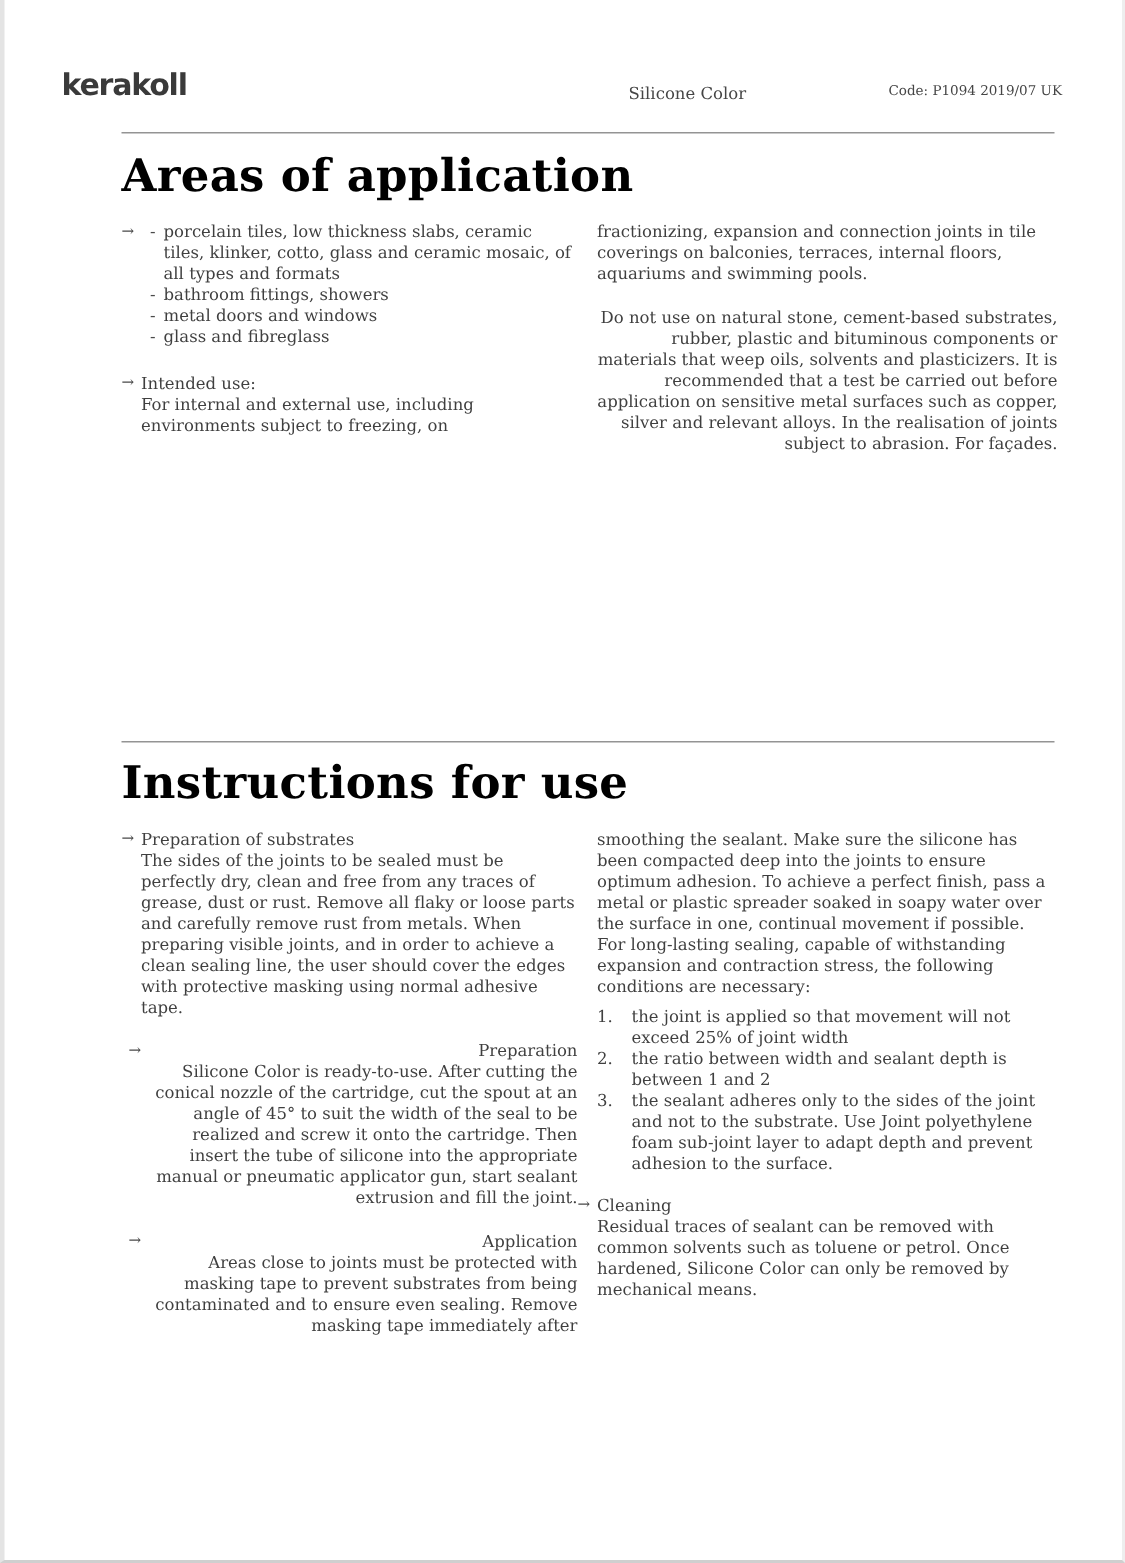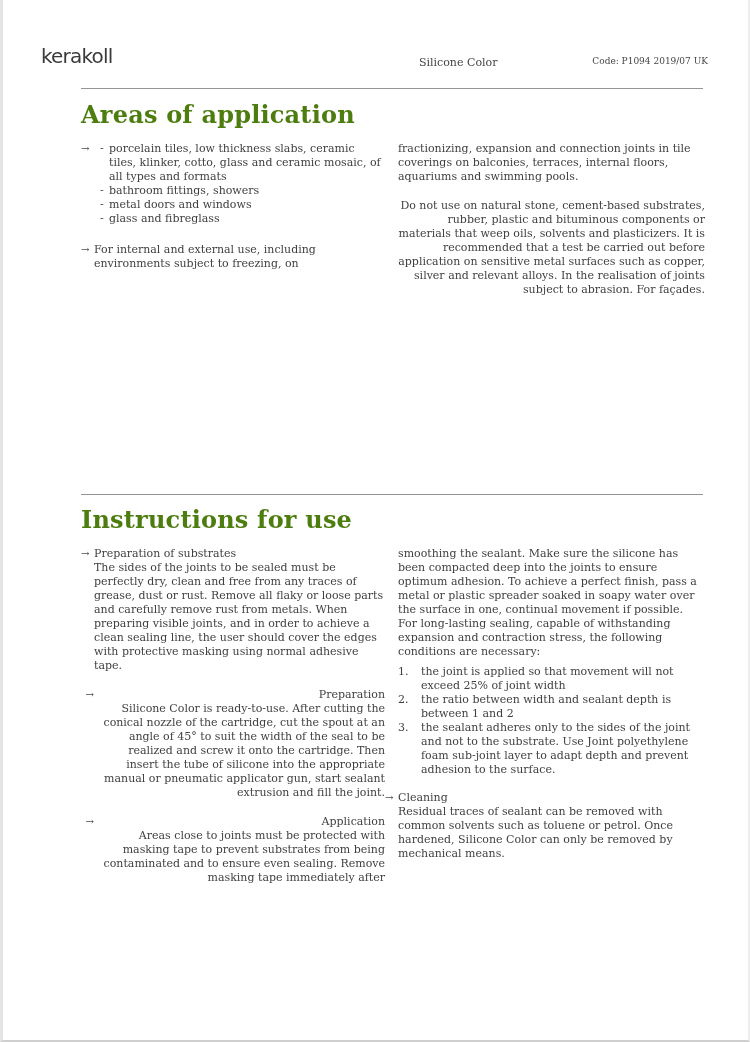--- a/index.html
+++ b/index.html
@@ -12,21 +12,21 @@
     border-right:2px solid #eeeeee;
     border-bottom:2px solid #cfcfcf;
     font-family:"DejaVu Serif","Liberation Serif",serif;
     color:#3f3f3f;
     overflow:hidden;
   }
   
   .logo {
     position:absolute; left:38px; top:44px;
     font-family:"DejaVu Sans","Liberation Sans",sans-serif;
-    font-weight:400; font-size:20px; letter-spacing:-0.8px;
+    font-weight:700; font-size:20px; letter-spacing:-0.8px;
     color:#3a3a3a;
   }
   .doc-title {
     position:absolute; left:416px; top:56px;
     font-size:11px; color:#454545;
   }
   .doc-code {
     position:absolute; right:40px; top:56px;
     font-size:9px; color:#454545;margin-left:44px;
   }
@@ -34,21 +34,21 @@
     position:absolute; left:78px; width:622px; height:1px;
     background:#949494; border:0;
   }
   .rule-1 { top:88px; }
   .rule-2 { top:494px; }
   
   .section { position:absolute; left:78px; width:624px; }
   .section-areas { top:100px; }
   .section-instructions { top:505px; }
   .section-title {
-    font-size:24px; font-weight:700; color:#4d7c0f;
+    font-size:30px; font-weight:700; color:#000000;
     letter-spacing:0.2px; margin-bottom:13px;
     font-family:"DejaVu Serif","Liberation Serif",serif;
   }
   .columns { display:grid; grid-template-columns:304px 320px; }
   .col { font-size:11px; line-height:14px; color:#3f3f3f; }
   
   .hang { display:grid; grid-template-columns:13px 1fr; }
   .hang .marker { font-size:10px; color:#4a4a4a; line-height:14px; }
   .spaced-lg { margin-top:17px; }
   .spaced { margin-top:15px;text-align:right; }
@@ -97,20 +97,21 @@
                 <span class="marker">-</span>
                 <p>glass and fibreglass</p>
               </div>
             </div>
           </div>
         </div>
 
         <div class="hang spaced-lg">
           <span class="marker">→</span>
           <div>
+            <p>Intended use:</p>
             <p>For internal and external use, including environments subject to freezing, on</p>
           </div>
         </div>
       </div>
 
       <div class="col">
         <div class="hang">
           <span class="marker"></span>
           <p>fractionizing, expansion and connection joints in tile coverings on balconies, terraces, internal floors, aquariums and swimming pools.</p>
         </div>

